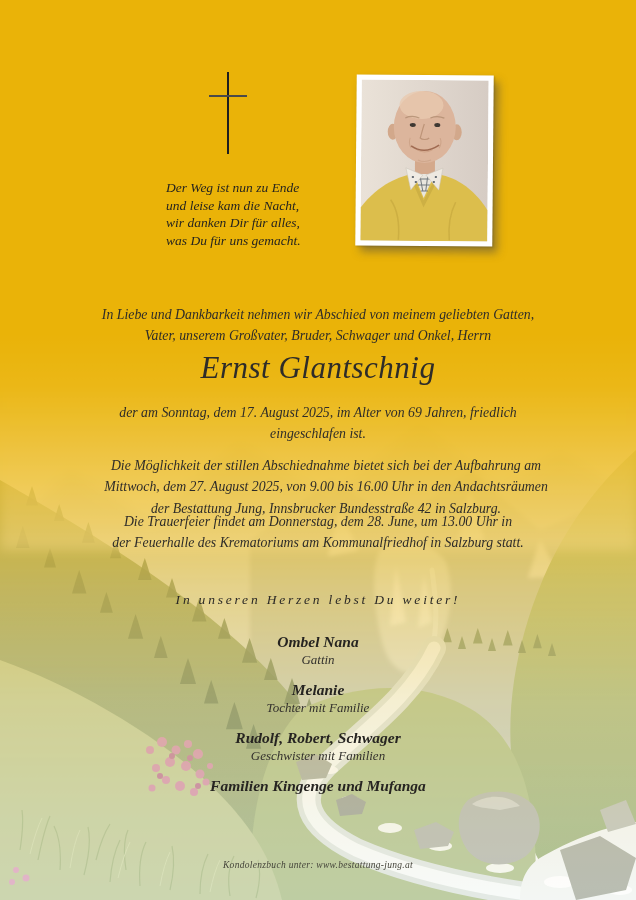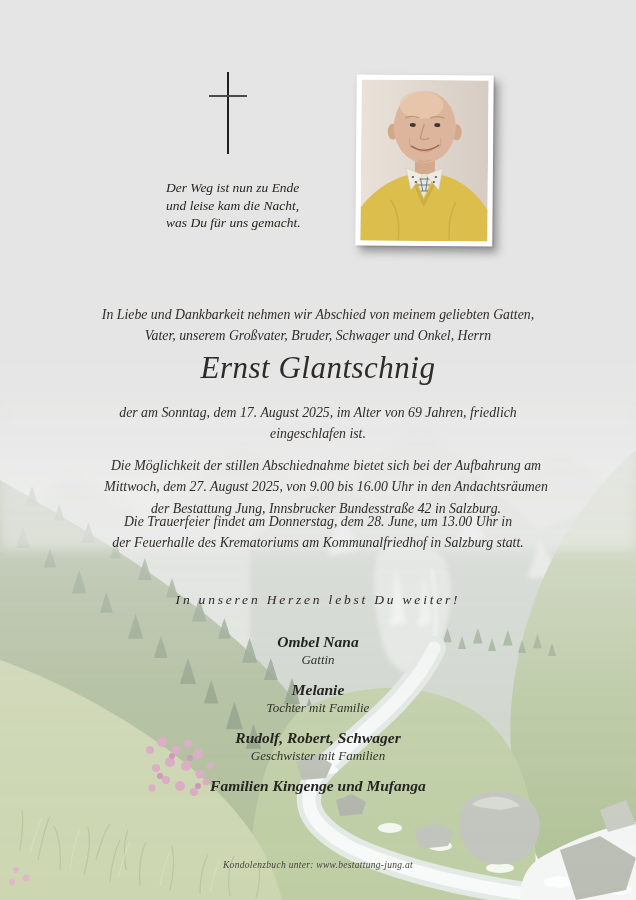--- a/index.html
+++ b/index.html
@@ -1,19 +1,19 @@
 <!DOCTYPE html>
 <html><head>
 <meta charset="utf-8">
 <style>
   * { margin:0; padding:0; box-sizing:border-box; }
   html, body { background:#ffffff; }
   .page {
     position:relative; width:636px; height:900px; margin:0 auto;
-    background:#e5e5e5; overflow:hidden;
+    background:#eab308; overflow:hidden;
     font-family:"Liberation Serif","DejaVu Serif",serif;
     color:#2e2c29;
   }
   .landscape { position:absolute; left:0; top:330px; width:636px; height:570px; display:block; }
 
   .cross { position:absolute; left:209px; top:72px; width:38px; height:82px; }
   .cross .v { position:absolute; left:18px; top:0; width:1.5px; height:82px; background:#1f1f1f; }
   .cross .h { position:absolute; left:0; top:23px; width:38px; height:1.5px; background:#4a4a4a; }
 
   .verse {
@@ -229,20 +229,21 @@
   </svg>
 
   <div class="cross">
     <div class="v"></div>
     <div class="h"></div>
   </div>
 
   <div class="verse">
     <div>Der Weg ist nun zu Ende</div>
     <div>und leise kam die Nacht,</div>
+    <div>wir danken Dir für alles,</div>
     <div>was Du für uns gemacht.</div>
   </div>
 
   <div class="photo-frame">
     <svg viewBox="0 0 127 161">
       <defs>
         <linearGradient id="pbg" x1="0" y1="0" x2="1" y2="0">
           <stop offset="0" stop-color="#eae2d8"></stop>
             <stop offset="1" stop-color="#d6ccc4"></stop>
         </linearGradient>

